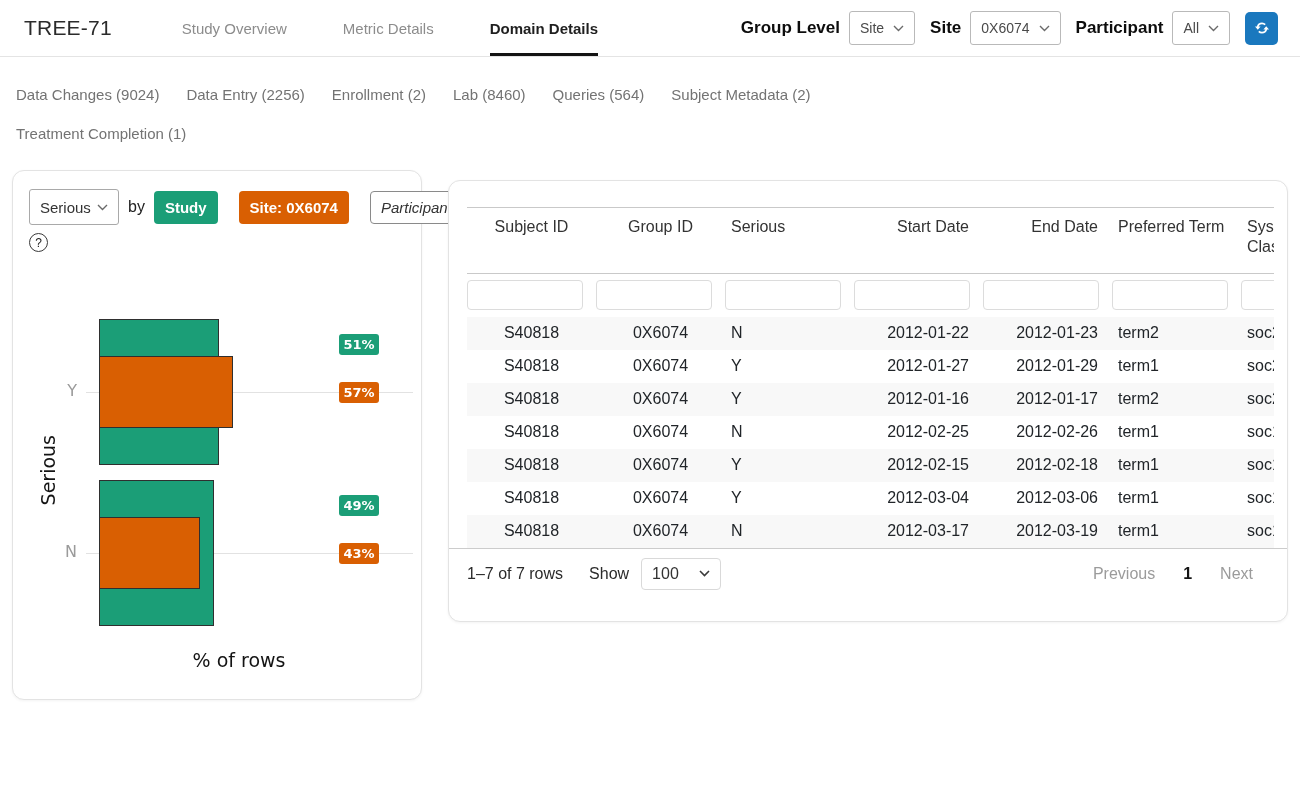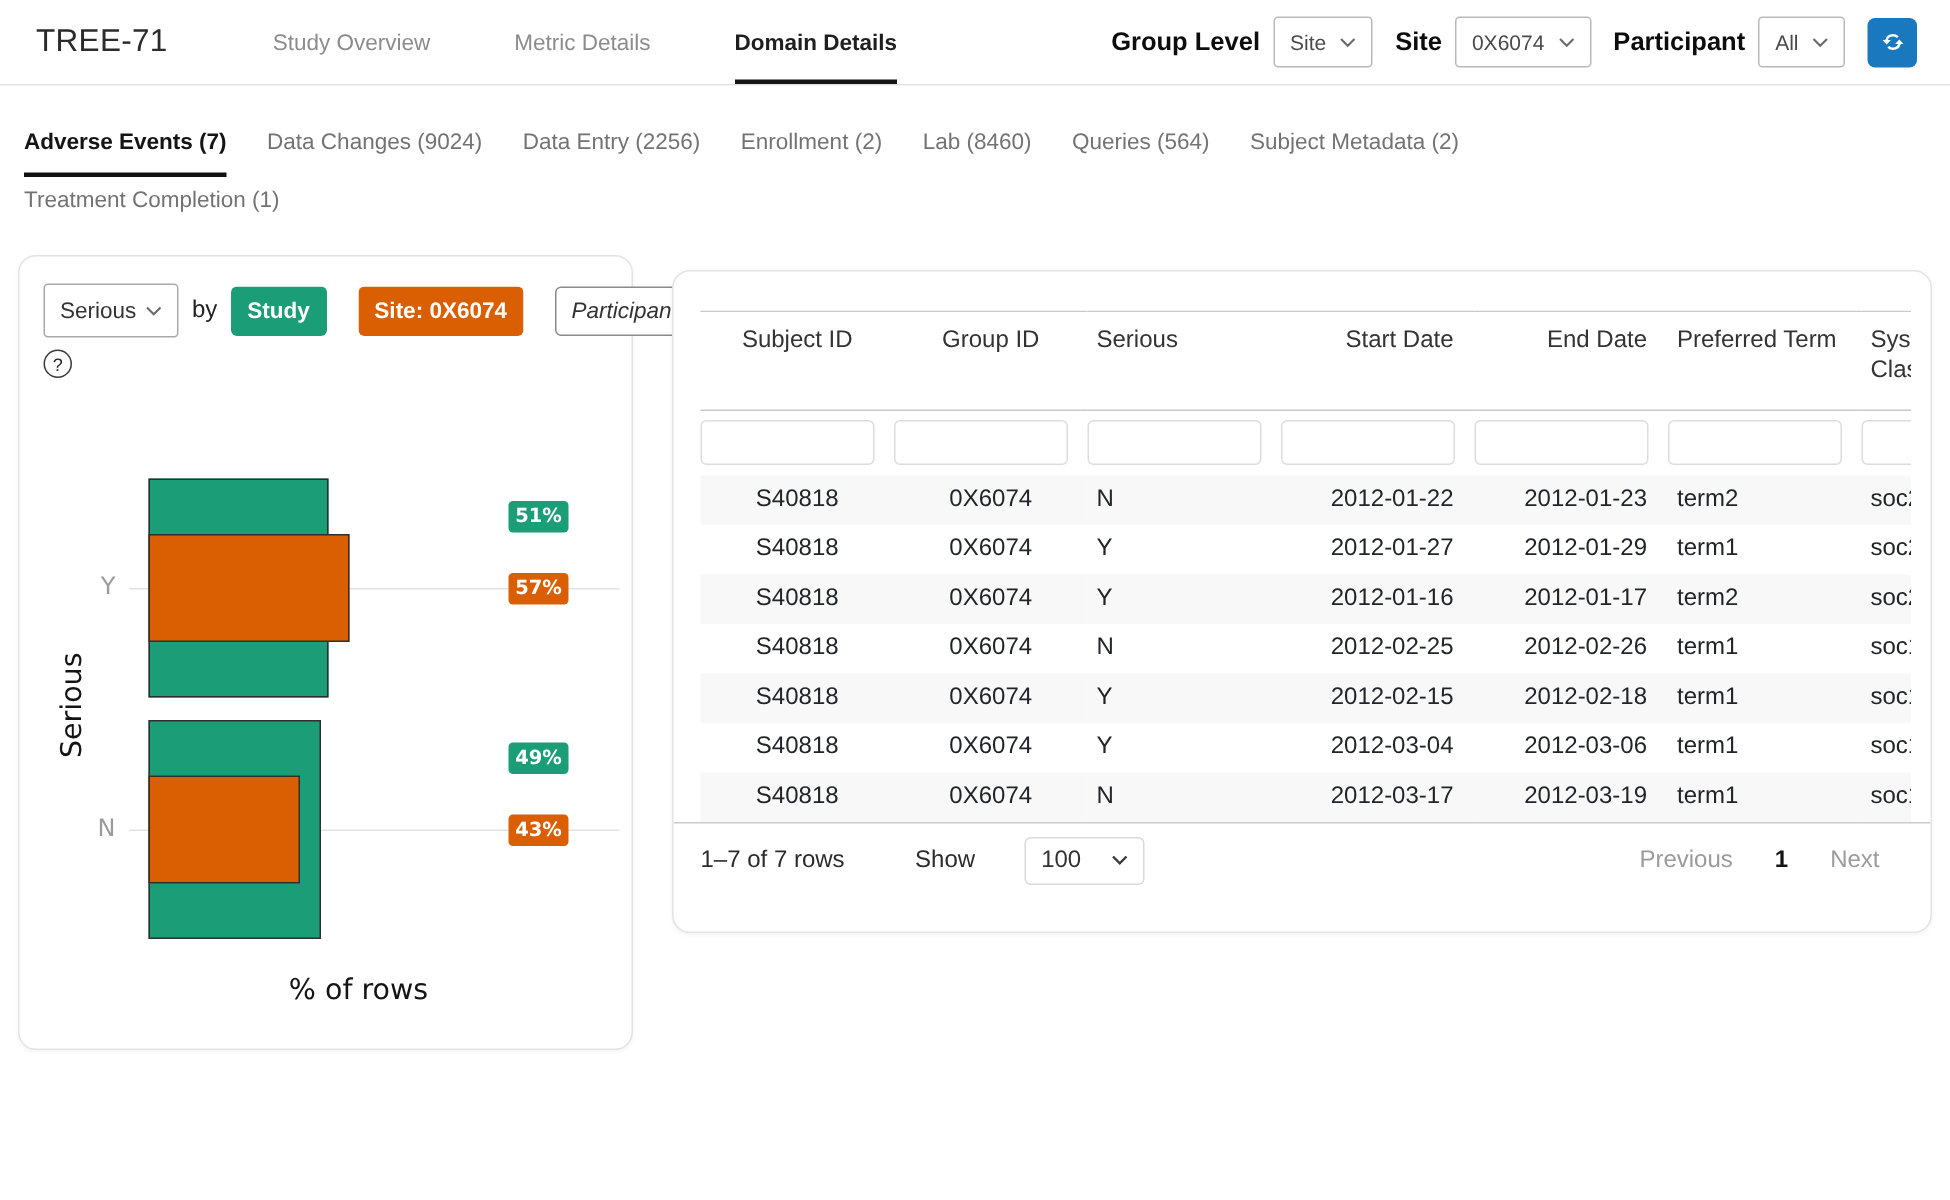--- a/index.html
+++ b/index.html
@@ -120,21 +120,21 @@
   .al-c { text-align:center; }
   .al-l { text-align:left; padding-left:6px !important; }
   .al-r { text-align:right; padding-right:14px !important; }
   tr.hdr th.al-l { padding-left:6px; }
   tr.hdr th.al-r { padding-right:14px; }
 
   .table-footer {
     position:absolute; left:0; right:0; top:367px; height:58px;
     border-top:1px solid #cccccc;
     display:flex; align-items:center; padding:0 34px 8px 18px;
-    font-size:16px; color:#333;gap:21px;
+    font-size:16px; color:#333;
   }
   .range-text { margin-right:26px; color:#2b2b2b; }
   .show-label { margin-right:12px; color:#2b2b2b; }
   .page-size-select {
     width:80px; height:32px; border:1px solid #d9d9d9; border-radius:4px;
     display:flex; align-items:center; justify-content:space-between;
     padding:0 10px; font-size:16px; color:#333; cursor:pointer; background:#fff;
   }
   .pagination { margin-left:auto; display:flex; align-items:center; gap:28px; }
   .pg-muted { color:#9b9b9b; cursor:pointer; }
@@ -190,21 +190,20 @@
           <path d="M8 2.6a5.4 5.4 0 0 0-5.2 4H1l2.8 3.1L6.6 6.6H4.5A3.7 3.7 0 0 1 8 4.3c1 0 1.9.4 2.6 1l1.2-1.2A5.4 5.4 0 0 0 8 2.6z"></path>
           <path d="M8 13.4a5.4 5.4 0 0 0 5.2-4H15l-2.8-3.1-2.8 3.1h2.1A3.7 3.7 0 0 1 8 11.7c-1 0-1.9-.4-2.6-1l-1.2 1.2a5.4 5.4 0 0 0 3.8 1.5z"></path>
         </svg>
       </span>
     </button>
   </div>
 </header>
 
 <div class="domain-tabs">
   <div class="tabs-row" id="tabs-row1">
-      <div class="tab active">Adverse Events (7)</div>
       <div class="tab">Data Changes (9024)</div>
       <div class="tab">Data Entry (2256)</div>
       <div class="tab">Enrollment (2)</div>
       <div class="tab">Lab (8460)</div>
       <div class="tab">Queries (564)</div>
       <div class="tab">Subject Metadata (2)</div>
     </div>
   <div class="tabs-row tabs-row2" id="tabs-row2">
       <div class="tab">Treatment Completion (1)</div>
     </div>

